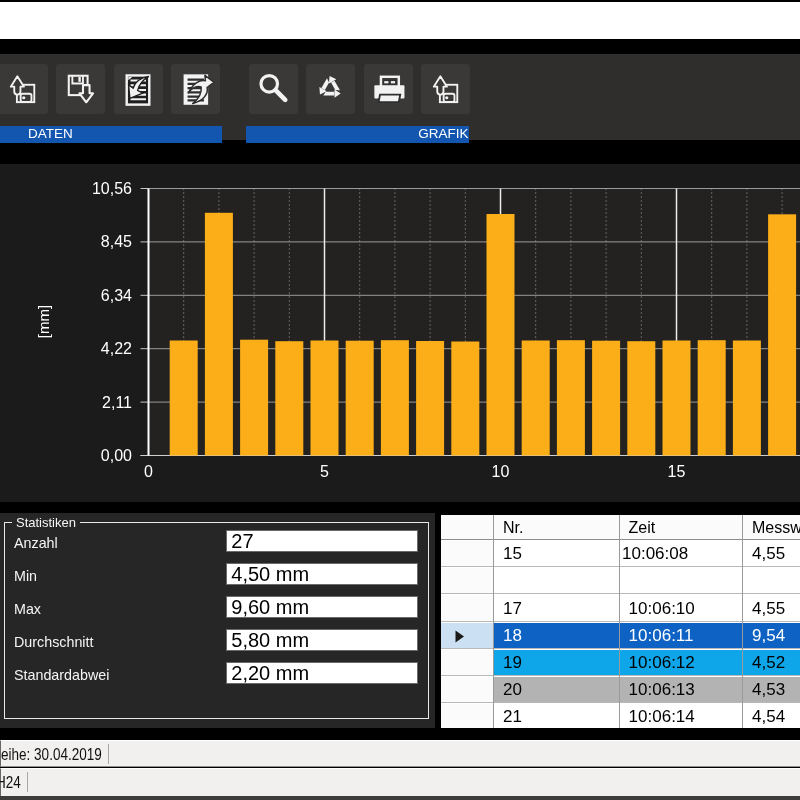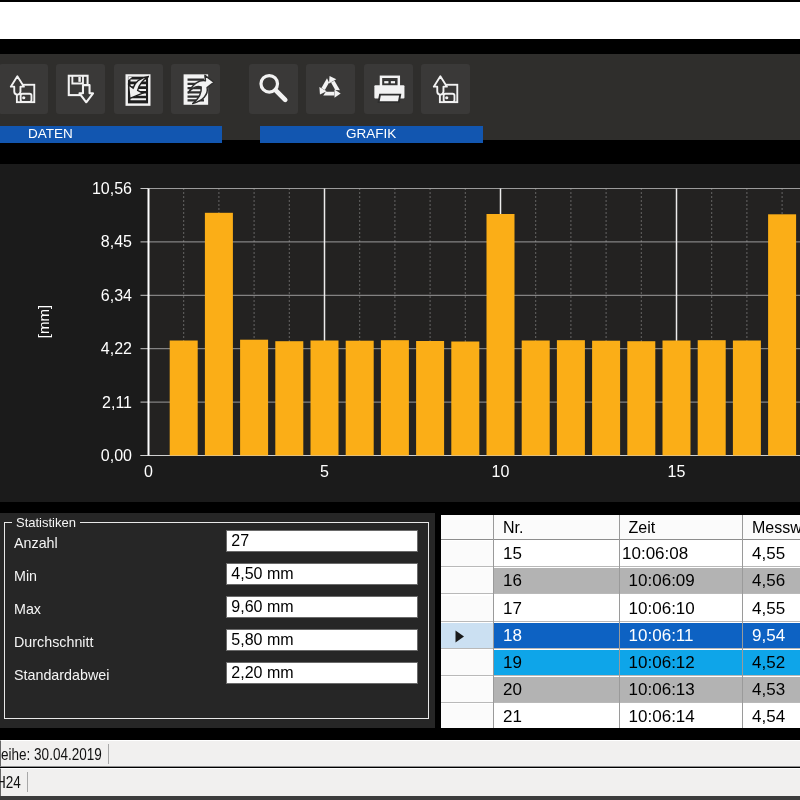--- a/index.html
+++ b/index.html
@@ -3,21 +3,21 @@
 <meta charset="utf-8">
 <style>
 * { margin:0; padding:0; box-sizing:border-box; }
 html,body { width:800px; height:800px; overflow:hidden; background:#000; }
 body { font-family:"Liberation Sans", sans-serif; position:relative; }
 .abs { position:absolute; }
 .btn { position:absolute; top:9.5px; width:49.3px; height:50px; background:#3a3938; border-radius:3px; }
 .btn svg { position:absolute; left:50%; top:50%; transform:translate(-50%,-50%) scale(0.94); }
 .bluebar { position:absolute; top:72px; height:17px; background:#1256b0; color:#fff; font-size:13.5px; line-height:16px; }
 .slabel { position:absolute; left:14px; color:#f5f5f5; font-size:14.3px; height:18px; line-height:18px; }
-.sbox { position:absolute; left:226.3px; width:191.7px; height:22px; background:#fff; border:1px solid #6a6a6a; color:#000; font-size:16px; line-height:20px; padding-left:4px; }
+.sbox { position:absolute; left:226.3px; width:191.7px; height:22px; background:#fff; border:1px solid #6a6a6a; color:#000; font-size:20px; line-height:20px; padding-left:4px; }
 .hcell { position:absolute; top:4px; font-size:16px; color:#000; white-space:nowrap; }
 .dcell { position:absolute; top:3px; font-size:17px; white-space:nowrap; }
 </style>
 </head>
 <body>
 <div class="abs" style="left:0;top:0;width:800px;height:1.5px;background:#000;"></div>
 <div class="abs" style="left:0;top:1.5px;width:800px;height:37px;background:#ffffff;"></div>
 <div class="abs" style="left:0;top:38.5px;width:800px;height:15.5px;background:#000;"></div>
 
 <div class="abs" style="left:0;top:54px;width:800px;height:86px;background:#2f2e2c;">
@@ -103,21 +103,21 @@
       <svg width="40" height="40" viewBox="0 0 40 40">
 <rect x="13.5" y="15.5" width="18.5" height="18.5" fill="#3a3938" stroke="#f2f2f2" stroke-width="2"></rect>
 <rect x="17.5" y="25" width="11.5" height="8.7" rx="2" fill="#3a3938" stroke="#f2f2f2" stroke-width="2"></rect>
 <circle cx="20.8" cy="29.3" r="1.7" fill="#f2f2f2"></circle>
 <path d="M14 6.5 L21 17.5 H17.3 V22.7 A3.2 3.2 0 0 1 10.7 22.7 V17.5 H7 Z" fill="#3a3938" stroke="#f2f2f2" stroke-width="2" stroke-linejoin="round"></path>
 </svg>
     </div>
   <div class="bluebar" style="left:0;width:222px;">
       <span style="position:absolute;left:28px;">DATEN</span>
     </div>
-  <div class="bluebar" style="left:260px;width:222.5px;text-align:center;">GRAFIK</div>
+  <div class="bluebar" style="left:246px;width:222.5px;text-align:right;">GRAFIK</div>
 </div>
 
 <div class="abs" style="left:0;top:152px;width:800px;height:11.5px;background:#000;"></div>
 
 <div class="abs" style="left:0;top:163.5px;width:800px;height:338.5px;background:#1b1b1b;">
 <svg width="800" height="338.5" font-family="Liberation Sans, sans-serif">
 <rect x="148.5" y="24.5" width="651.5" height="267.0" fill="#232221"></rect>
 <line x1="148.5" y1="24.5" x2="800" y2="24.5" stroke="#9b9b9b" stroke-width="1"></line>
 <line x1="140.5" y1="24.5" x2="148.5" y2="24.5" stroke="#c8c8c8" stroke-width="1"></line>
 <line x1="148.5" y1="77.9" x2="800" y2="77.9" stroke="#9b9b9b" stroke-width="1"></line>
@@ -206,25 +206,20 @@
 <div class="abs" style="left:0;top:26.20px;width:100%;height:26.15px;border-bottom:1px solid #b9b9b9;">
         <div class="abs" style="left:0;top:0;width:52px;height:100%;background:#fbfbfb;"></div>
         <div class="abs" style="left:52px;top:0;width:307px;height:100%;background:#fff;color:#000;">
           <span class="dcell" style="left:10px;">15</span>
           <span class="dcell" style="left:129px;">10:06:08</span>
           <span class="dcell" style="left:259.0px;">4,55</span>
         </div>
       </div>
 <div class="abs" style="left:0;top:53.35px;width:100%;height:26.15px;border-bottom:1px solid #b9b9b9;">
         <div class="abs" style="left:0;top:0;width:52px;height:100%;background:#fbfbfb;"></div>
-        <div class="abs" style="left:52px;top:0;width:307px;height:100%;background:#b3b3b3;color:#000;">
-          <span class="dcell" style="left:10px;">16</span>
-          <span class="dcell" style="left:135.6px;">10:06:09</span>
-          <span class="dcell" style="left:259.0px;">4,56</span>
-        </div>
       </div>
 <div class="abs" style="left:0;top:80.50px;width:100%;height:26.15px;border-bottom:1px solid #b9b9b9;">
         <div class="abs" style="left:0;top:0;width:52px;height:100%;background:#fbfbfb;"></div>
         <div class="abs" style="left:52px;top:0;width:307px;height:100%;background:#fff;color:#000;">
           <span class="dcell" style="left:10px;">17</span>
           <span class="dcell" style="left:135.6px;">10:06:10</span>
           <span class="dcell" style="left:259.0px;">4,55</span>
         </div>
       </div>
 <div class="abs" style="left:0;top:107.65px;width:100%;height:26.15px;border-bottom:1px solid #b9b9b9;">

